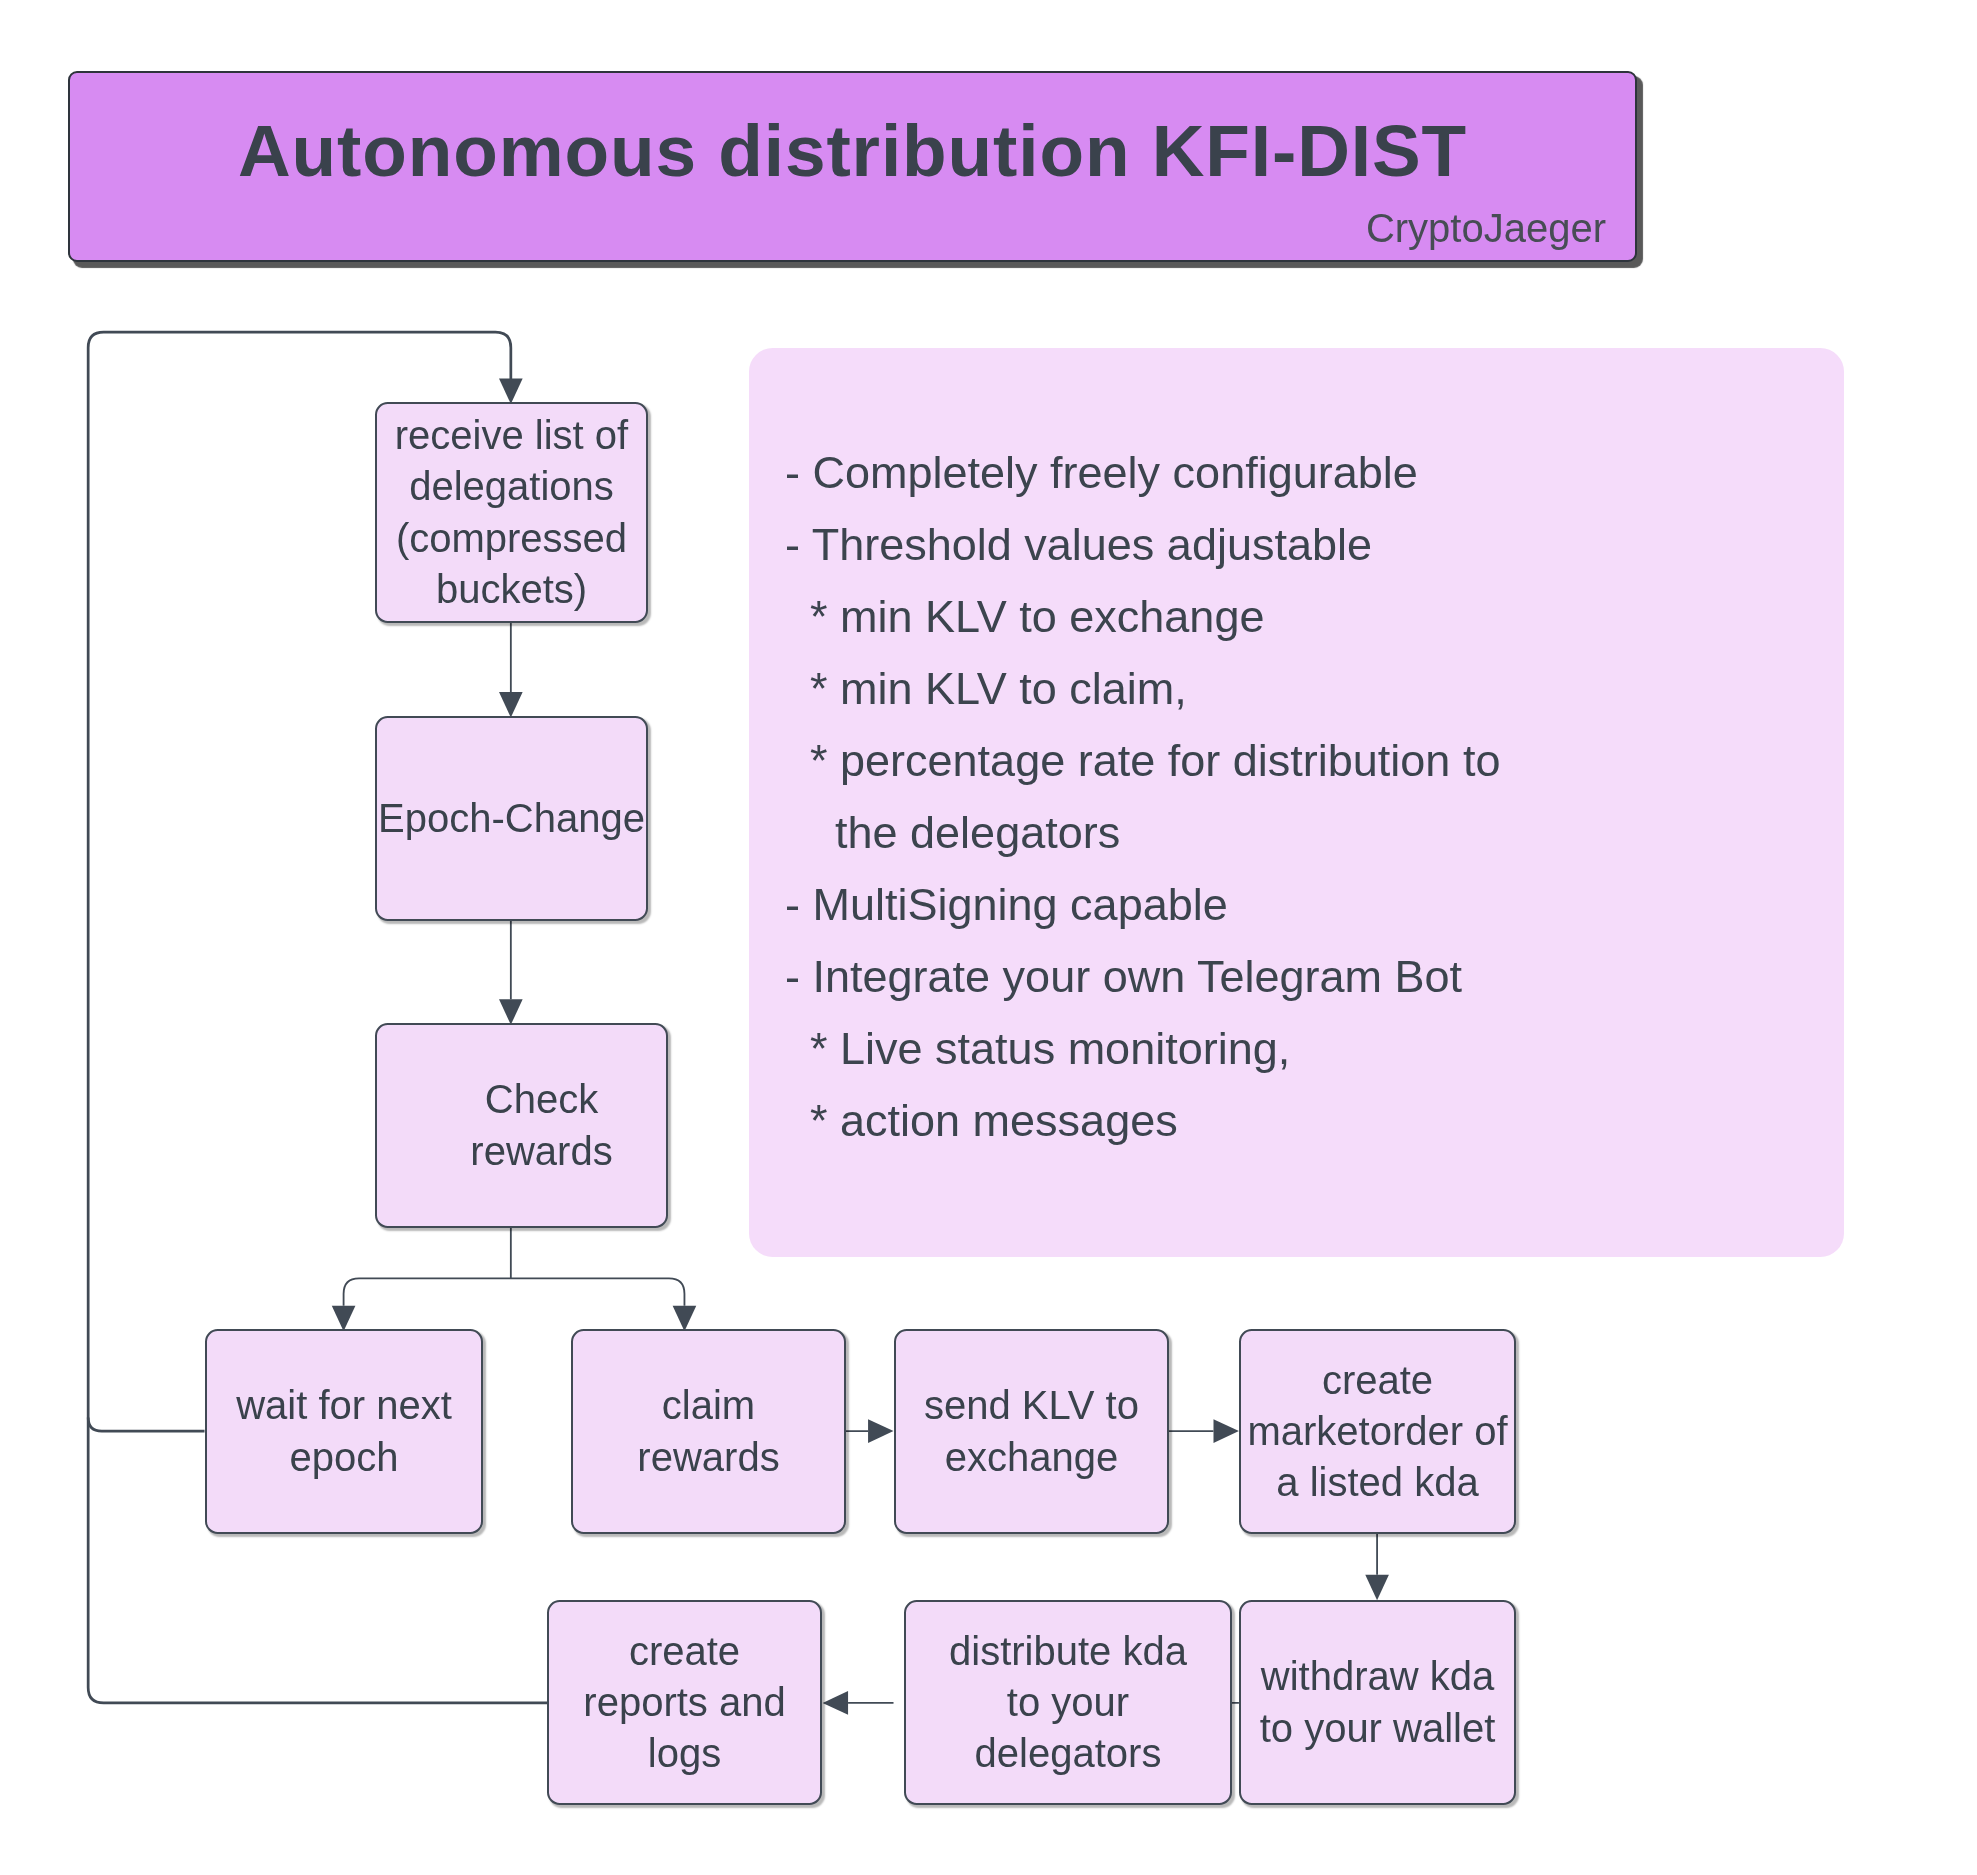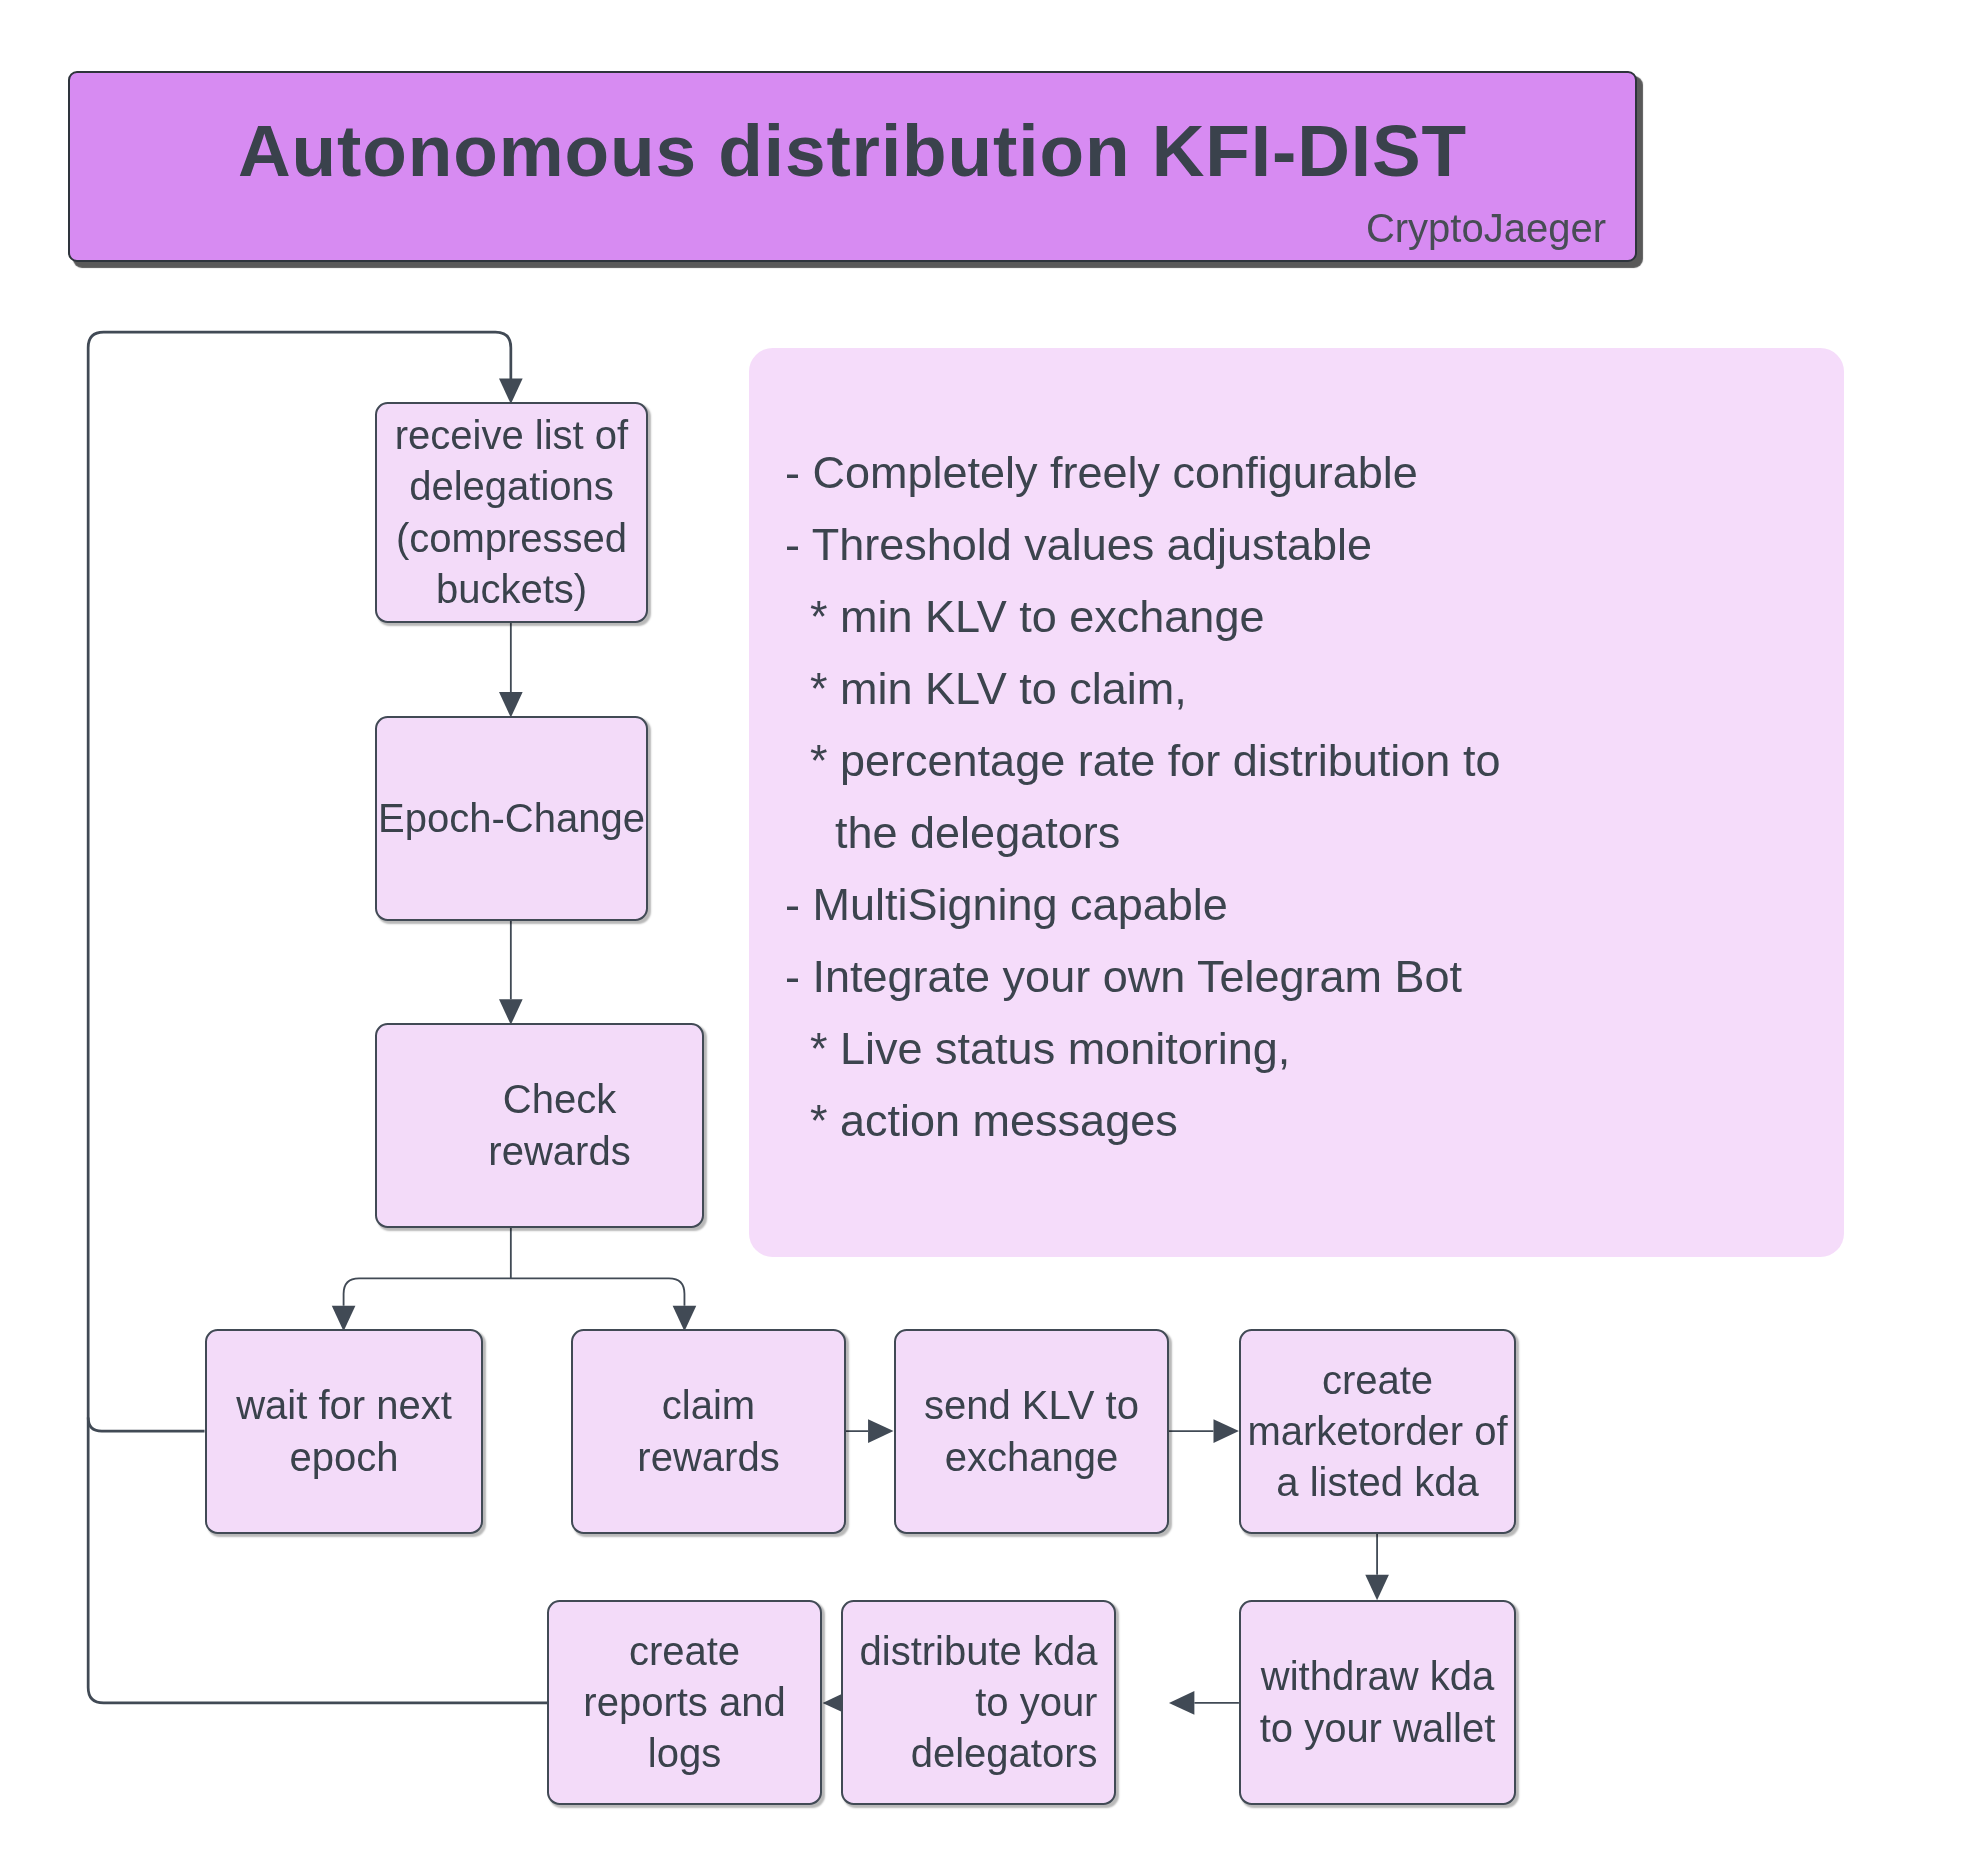--- a/index.html
+++ b/index.html
@@ -28,27 +28,27 @@
   .head{fill:#414a55;stroke:none;}
   
   .node{
     position:absolute;background:#f3dbf9;border:2.7px solid #414a55;border-radius:12.7px;
     box-shadow:2.7px 2.7px 1.8px rgba(0,0,0,0.28);box-sizing:border-box;
     display:flex;align-items:center;justify-content:center;text-align:center;
     color:#3a424c;font-size:40px;line-height:1.28;white-space:pre-line;
   }
   .n-receive    {left:375px;top:402px; width:273px;height:221px;}
   .n-epoch      {left:375px;top:716px; width:273px;height:205px;}
-  .n-check      {left:375px;top:1023px;width:329px;height:205px;padding-left:40px;}
+  .n-check      {left:375px;top:1023px;width:293px;height:205px;padding-left:40px;}
   .n-wait       {left:205px;top:1329px;width:278px;height:205px;}
   .n-claim      {left:571px;top:1329px;width:275px;height:205px;}
   .n-send       {left:894px;top:1329px;width:275px;height:205px;}
   .n-marketorder{left:1239px;top:1329px;width:277px;height:205px;}
   .n-withdraw   {left:1239px;top:1600px;width:277px;height:205px;}
-  .n-distribute {left:841px;top:1600px;width:275px;height:205px;text-align:right;}
+  .n-distribute {left:904px;top:1600px;width:328px;height:205px;}
   .n-reports    {left:547px;top:1600px;width:275px;height:205px;}
   
   .panel{
     position:absolute;left:749px;top:348px;width:1095px;height:909px;
     background:#f5dcfa;border-radius:23.6px;box-sizing:border-box;
   }
   .panel-lines{
     position:absolute;left:36px;top:89px;right:18px;
     color:#3c444e;font-size:45px;
   }

